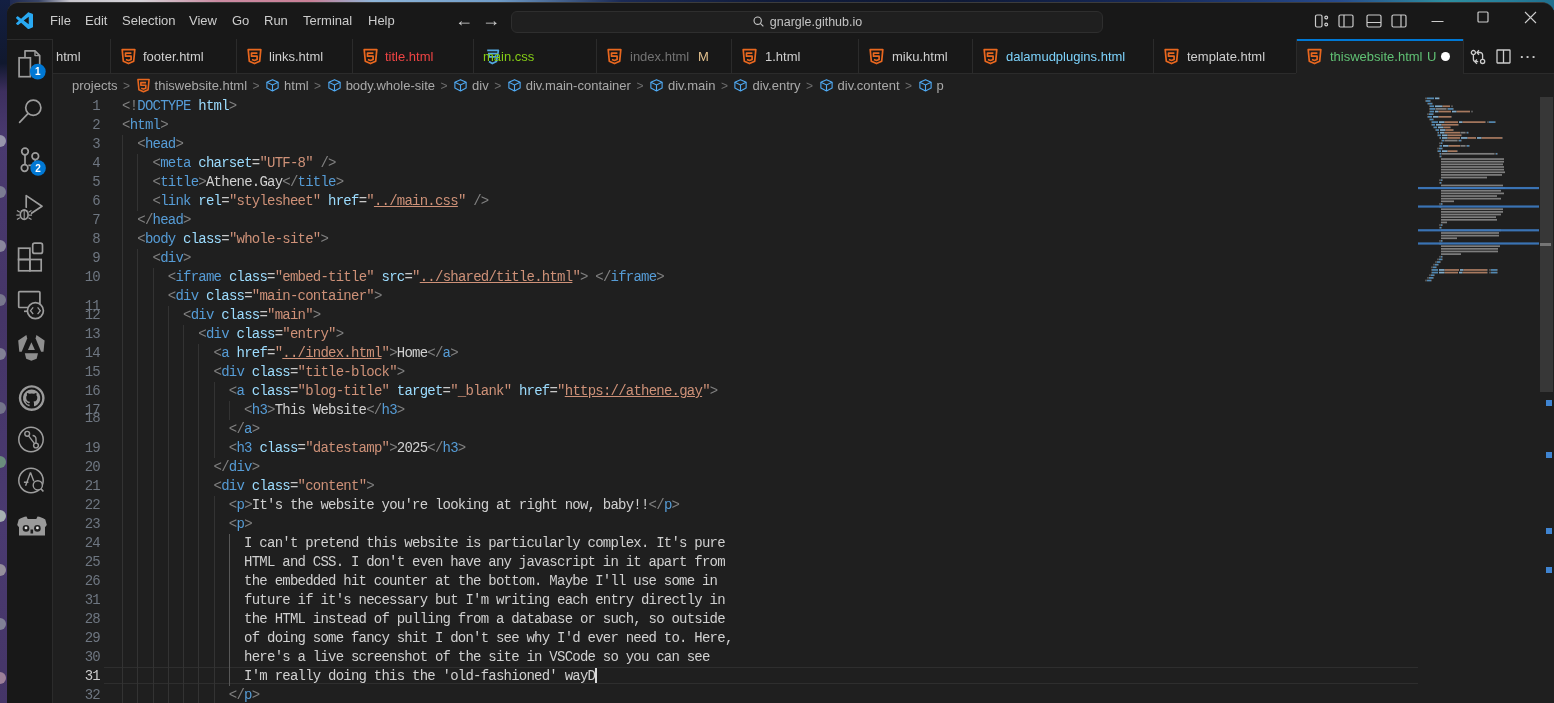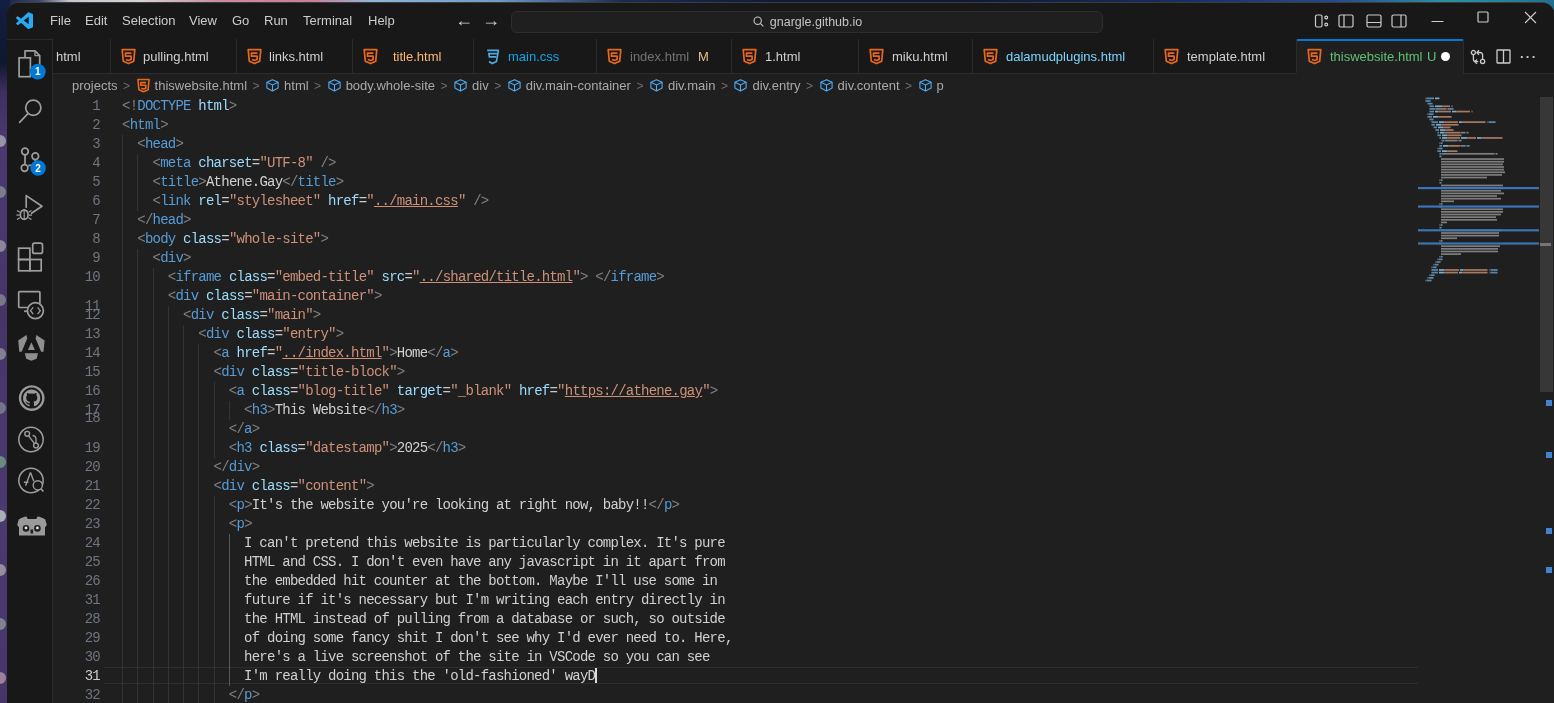--- a/index.html
+++ b/index.html
@@ -180,36 +180,36 @@
 <div class="tsep" style="left:805px"></div>
 <div class="tsep" style="left:919px"></div>
 <div class="tsep" style="left:1100px"></div>
 <div class="tsep" style="left:1243px"></div>
 <div class="tsep" style="left:1410px"></div>
 <div class="tlb" style="left:3px;color:#cfcfcf">html</div>
 <svg class="fic" style="left:67px;top:9px" width="17" height="18" viewBox="0 0 17 18" fill="none" stroke="#e8671f" stroke-width="1.7">
         <path d="M2.2 1.6h12.6l-1.1 11.6-5.2 2.4-5.2-2.4z" stroke-linejoin="round"></path>
         <path d="M11.4 5.2H5.5v3h5.6v3.3l-2.6 1-2.6-1" stroke-linejoin="round"></path>
       </svg>
-<div class="tlb" style="left:90px;color:#cfcfcf">pulling.html</div>
+<div class="tlb" style="left:90px;color:#cfcfcf">footer.html</div>
 <svg class="fic" style="left:193px;top:9px" width="17" height="18" viewBox="0 0 17 18" fill="none" stroke="#e8671f" stroke-width="1.7">
         <path d="M2.2 1.6h12.6l-1.1 11.6-5.2 2.4-5.2-2.4z" stroke-linejoin="round"></path>
         <path d="M11.4 5.2H5.5v3h5.6v3.3l-2.6 1-2.6-1" stroke-linejoin="round"></path>
       </svg>
 <div class="tlb" style="left:216px;color:#cfcfcf">links.html</div>
 <svg class="fic" style="left:309px;top:9px" width="17" height="18" viewBox="0 0 17 18" fill="none" stroke="#e8671f" stroke-width="1.7">
         <path d="M2.2 1.6h12.6l-1.1 11.6-5.2 2.4-5.2-2.4z" stroke-linejoin="round"></path>
         <path d="M11.4 5.2H5.5v3h5.6v3.3l-2.6 1-2.6-1" stroke-linejoin="round"></path>
       </svg>
-<div class="tlb" style="left:340px;color:#fdba74">title.html</div>
+<div class="tlb" style="left:332px;color:#ef4444">title.html</div>
 <svg class="fic" style="left:431px;top:9px" width="17" height="18" viewBox="0 0 17 18" fill="none" stroke="#52a8e0" stroke-width="1.7">
         <path d="M3.2 2.4h11.2l-2 11.2-4.1 2-3.3-2" stroke-linejoin="round"></path>
         <path d="M12.9 5.6H4.9l.5 3.2h6.9"></path>
       </svg>
-<div class="tlb" style="left:455px;color:#0ea5e9">main.css</div>
+<div class="tlb" style="left:430px;color:#84cc16">main.css</div>
 <svg class="fic" style="left:553px;top:9px" width="17" height="18" viewBox="0 0 17 18" fill="none" stroke="#e8671f" stroke-width="1.7">
         <path d="M2.2 1.6h12.6l-1.1 11.6-5.2 2.4-5.2-2.4z" stroke-linejoin="round"></path>
         <path d="M11.4 5.2H5.5v3h5.6v3.3l-2.6 1-2.6-1" stroke-linejoin="round"></path>
       </svg>
 <div class="tlb" style="left:577px;color:#737373">index.html</div>
 <svg class="fic" style="left:688px;top:9px" width="17" height="18" viewBox="0 0 17 18" fill="none" stroke="#e8671f" stroke-width="1.7">
         <path d="M2.2 1.6h12.6l-1.1 11.6-5.2 2.4-5.2-2.4z" stroke-linejoin="round"></path>
         <path d="M11.4 5.2H5.5v3h5.6v3.3l-2.6 1-2.6-1" stroke-linejoin="round"></path>
       </svg>
 <div class="tlb" style="left:712px;color:#cfcfcf">1.html</div>

